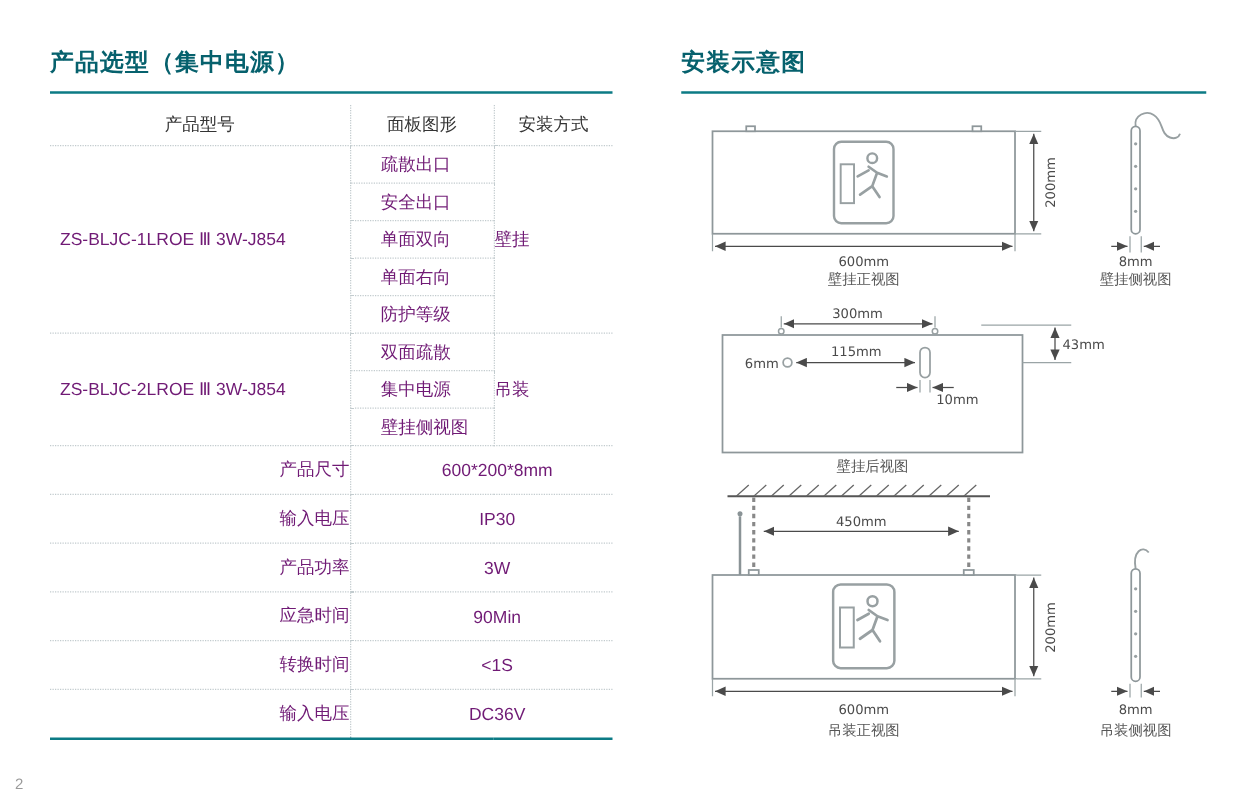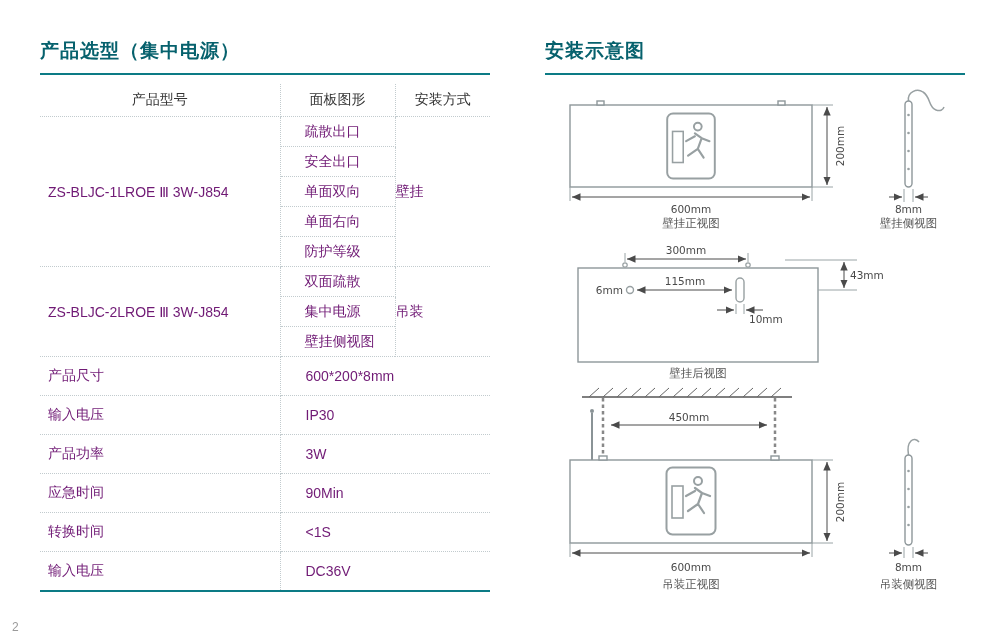--- a/index.html
+++ b/index.html
@@ -16,22 +16,22 @@
   table{border-collapse:collapse;width:450px;table-layout:fixed;margin-top:9px;
         border-bottom:2px solid #0c7b85;}
   th,td{border:1px dotted #c2cbce;font-size:14px;color:#701a75;font-weight:400;
         padding:0;vertical-align:middle;}
   tr > *:first-child{border-left:0;}
   tr > *:last-child{border-right:0;}
   thead th{border-top:0;height:32px;color:#343434;}
   td.panel-cell{height:29px;padding-left:24px;text-align:left;}
   td.model-cell{padding-left:8px;text-align:left;}
   td.mount-cell{text-align:left;}
-  td.spec-label{height:38px;padding-left:8px;text-align:left;}
-  td.spec-value{padding-left:25px;text-align:left;}
+  td.spec-label{height:38px;padding-left:8px;text-align:right;}
+  td.spec-value{padding-left:25px;text-align:center;}
 
   #diagram-svg{display:block;margin-top:10px;}
   #diagram-svg text{font-family:"DejaVu Sans","Liberation Sans",sans-serif;}
   .dim{font-size:10.5px;fill:#4a4a4a;text-anchor:middle;}
   .dimL{text-anchor:start;}
   .dimR{text-anchor:end;}
   .cap{font-size:11.5px;fill:#565656;text-anchor:middle;}
   .box{fill:#ffffff;stroke:#8e979a;stroke-width:1.4;}
   .thin{stroke:#9aa4a6;stroke-width:1;fill:none;}
   .dimline{stroke:#4a4a4a;stroke-width:1;fill:none;}

